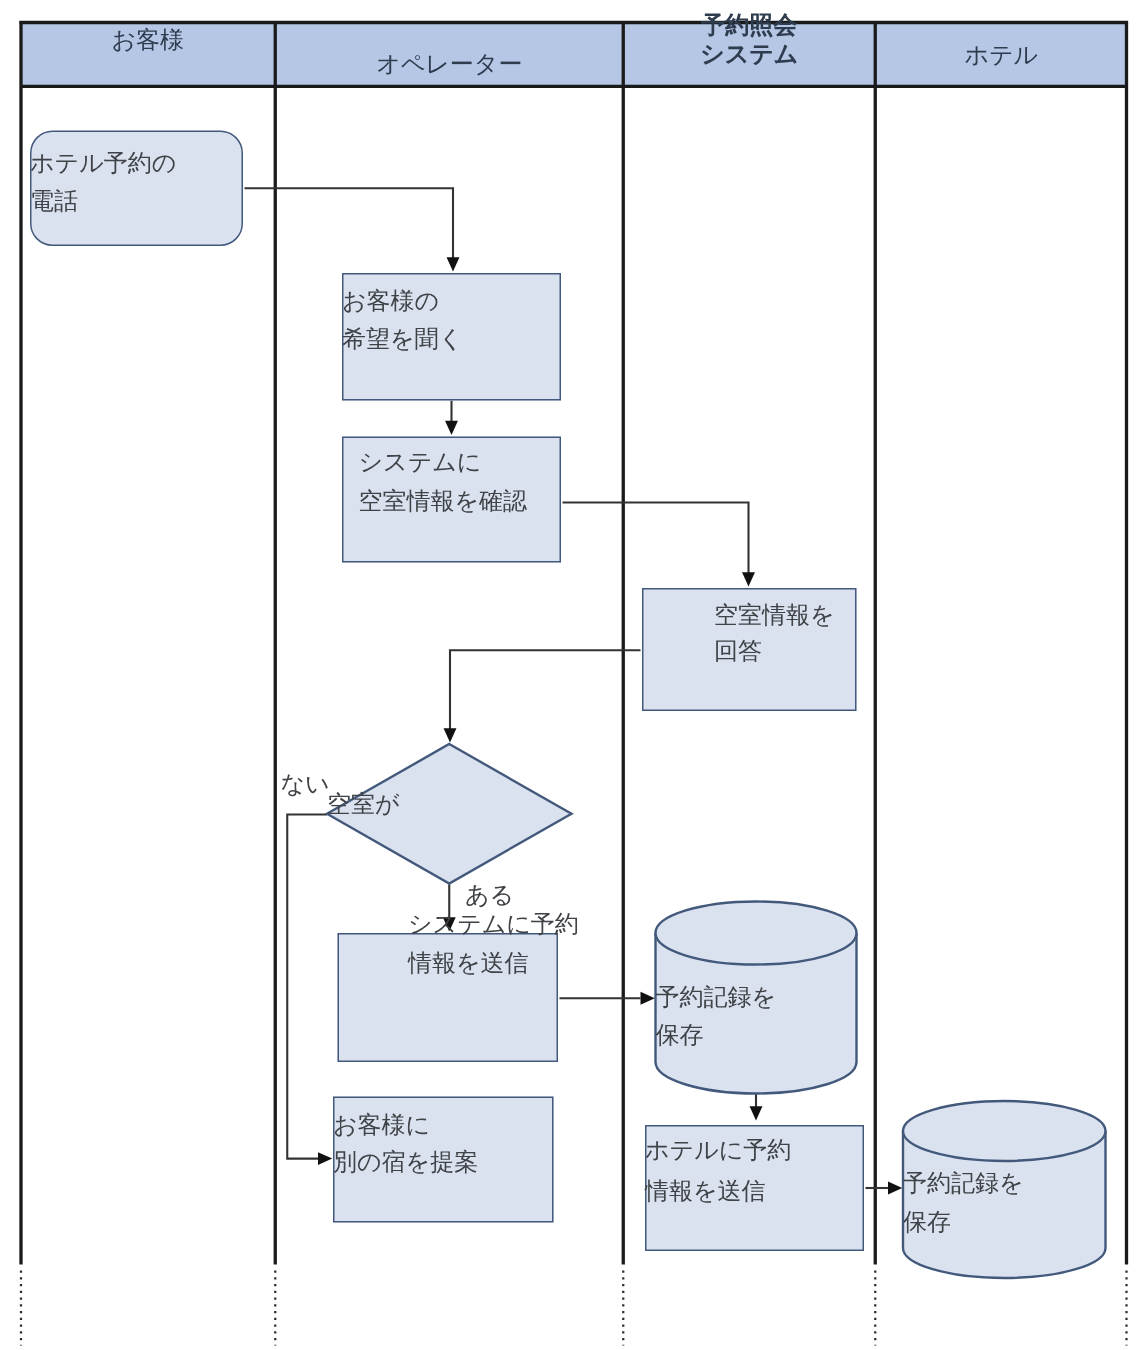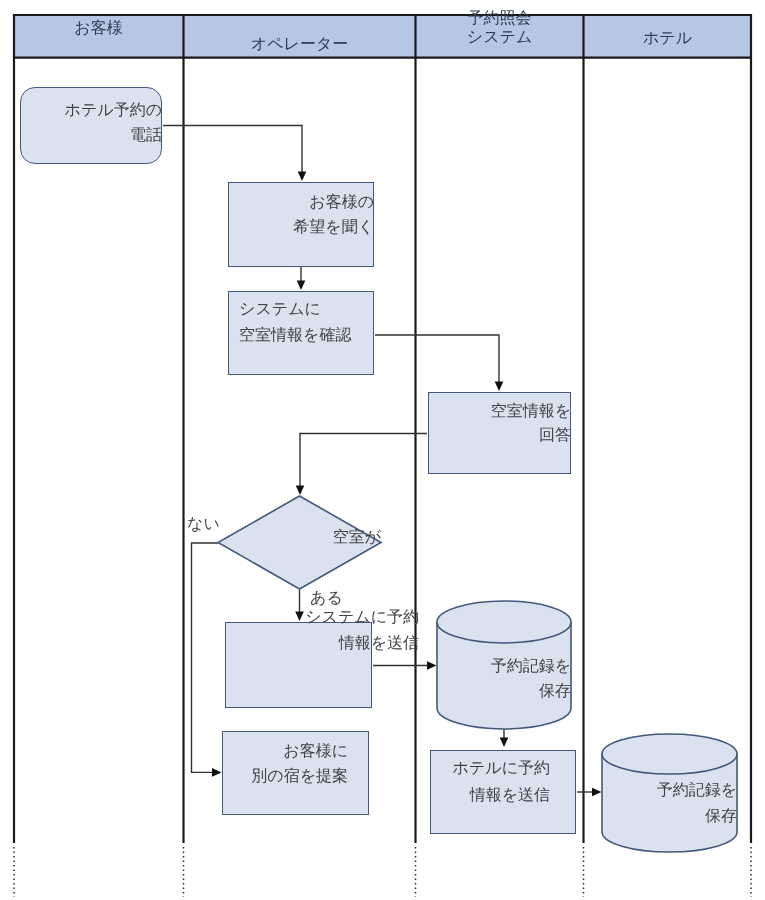--- a/index.html
+++ b/index.html
@@ -13,21 +13,21 @@
   }
   *{margin:0;padding:0;box-sizing:border-box;}
   html,body{background:#ffffff;}
   body{
     width:765px;height:900px;position:relative;overflow:hidden;
     font-family:"Liberation Sans",sans-serif;
   }
   #stage{position:absolute;left:0;top:0;width:765px;height:900px;}
   svg{position:absolute;left:0;top:0;}
   .lbl{
-    position:absolute;white-space:pre-line;text-align:right;
+    position:absolute;white-space:pre-line;text-align:left;
     color:var(--text-color);font-size:16px;line-height:25px;
   }
   .hdr{
     position:absolute;display:flex;align-items:center;justify-content:center;
     color:var(--header-text);font-size:16px;line-height:19px;text-align:center;
     white-space:pre-line;
   }
   .shape{
     position:absolute;background:var(--shape-fill);
     border:1.6px solid var(--shape-stroke);
@@ -94,38 +94,38 @@
     </g>
 
     <g fill="var(--shape-fill)" stroke="var(--shape-stroke)" stroke-width="1.6">
       <path d="M602 754 V832 A67.5 20 0 0 0 737 832 V754"></path>
       <ellipse cx="669.5" cy="754" rx="67.5" ry="20"></ellipse>
     </g>
   </svg>
 
   <div class="hdr" style="left:14px;top:15px;width:169px;height:24px;">お客様</div>
   <div class="hdr" style="left:184px;top:15px;width:231px;height:56px;">オペレーター</div>
-  <div class="hdr" style="left:416px;top:15px;width:167px;height:24px;">予約照会
+  <div class="hdr" style="left:416px;top:15px;width:167px;height:24px;font-weight:bold;">予約照会
 システム</div>
   <div class="hdr" style="left:584px;top:16px;width:167px;height:42px;">ホテル</div>
 
   <div class="shape term" style="left:20px;top:87px;width:142px;height:77px;"></div>
   <div class="lbl" style="left:20px;top:97px;width:142px;">ホテル予約の
 電話</div>
 
   <div class="shape" style="left:228px;top:182px;width:146px;height:85px;"></div>
   <div class="lbl" style="left:228px;top:189px;width:146px;">お客様の
 希望を聞く</div>
 
   <div class="shape" style="left:228px;top:291px;width:146px;height:84px;"></div>
   <div class="lbl" style="left:239px;top:296px;width:135px;text-align:left;line-height:26px;">システムに
 空室情報を確認</div>
 
   <div class="shape" style="left:428px;top:392px;width:143px;height:82px;"></div>
-  <div class="lbl" style="left:428px;top:399px;width:143px;line-height:24px;">空室情報を
+  <div class="lbl" style="left:428px;top:399px;width:143px;line-height:24px;padding-left:48px;">空室情報を
 回答</div>
 
   <div class="lbl" style="left:218px;top:524px;width:163px;">空室が</div>
 
   <div class="shape" style="left:225px;top:622px;width:147px;height:86px;"></div>
   <div class="lbl" style="left:225px;top:604px;width:147px;line-height:26px;margin-left:47px;">システムに予約
 情報を送信</div>
 
   <div class="lbl" style="left:437px;top:653px;width:134px;">予約記録を
 保存</div>

